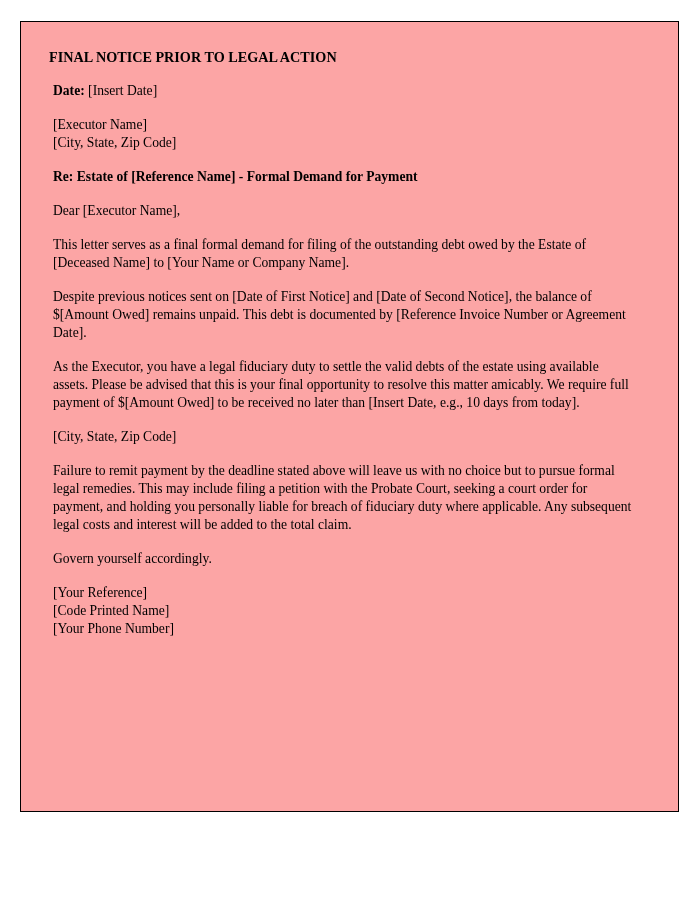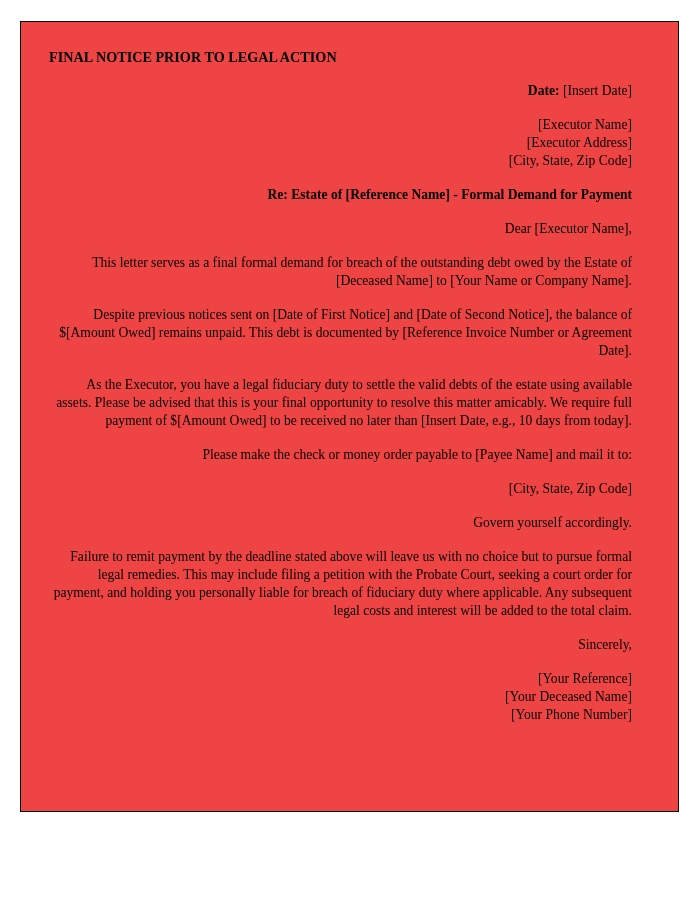--- a/index.html
+++ b/index.html
@@ -13,35 +13,34 @@
     .letter {
       position: absolute;
       left: 20px;
       top: 21px;
       width: 659px;
       height: 791px;
       box-sizing: border-box;
       border: 1.5px solid #000000;
       padding: 26px 46px 0 28px;
       overflow: hidden;
-      background: #ef4444;
+      background: #fca5a5;
       font-family: "Liberation Serif", serif;
       font-size: 13.6px;
       line-height: 18px;
       color: #000000;
     }
     .letter h1 {
       margin: 0;
       font-size: 14.2px;
       line-height: 18px;
       font-weight: bold;
     }
     .block {
       margin: 16px 0 0 4px;
-      text-align: right;
     }
     .block p {
       margin: 0;
     }
     .bold {
       font-weight: bold;
     }
   </style>
 </head>
 <body>
@@ -52,63 +51,56 @@
 
   <div class="block">
     <p>
       <span class="bold">Date:</span>
       <span>[Insert Date]</span>
     </p>
   </div>
 
   <div class="block">
     <p>[Executor Name]</p>
-    <p>[Executor Address]</p>
     <p>[City, State, Zip Code]</p>
   </div>
 
   <div class="block">
     <p class="bold">Re: Estate of [Reference Name] - Formal Demand for Payment</p>
   </div>
 
   <div class="block">
     <p>Dear [Executor Name],</p>
   </div>
 
   <div class="block">
-    <p>This letter serves as a final formal demand for breach of the outstanding debt owed by the Estate of [Deceased Name] to [Your Name or Company Name].</p>
+    <p>This letter serves as a final formal demand for filing of the outstanding debt owed by the Estate of [Deceased Name] to [Your Name or Company Name].</p>
   </div>
 
   <div class="block">
     <p>Despite previous notices sent on [Date of First Notice] and [Date of Second Notice], the balance of $[Amount Owed] remains unpaid. This debt is documented by [Reference Invoice Number or Agreement Date].</p>
   </div>
 
   <div class="block">
     <p>As the Executor, you have a legal fiduciary duty to settle the valid debts of the estate using available assets. Please be advised that this is your final opportunity to resolve this matter amicably. We require full payment of $[Amount Owed] to be received no later than [Insert Date, e.g., 10 days from today].</p>
   </div>
 
-  <div class="block">
-    <p>Please make the check or money order payable to [Payee Name] and mail it to:</p>
-  </div>
 
   <div class="block">
     <p>[City, State, Zip Code]</p>
-  </div>
-
-  <div class="block">
-    <p>Govern yourself accordingly.</p>
   </div>
 
   <div class="block">
     <p>Failure to remit payment by the deadline stated above will leave us with no choice but to pursue formal legal remedies. This may include filing a petition with the Probate Court, seeking a court order for payment, and holding you personally liable for breach of fiduciary duty where applicable. Any subsequent legal costs and interest will be added to the total claim.</p>
   </div>
 
   <div class="block">
-    <p>Sincerely,</p>
+    <p>Govern yourself accordingly.</p>
   </div>
+
 
   <div class="block">
     <p>[Your Reference]</p>
-    <p>[Your Deceased Name]</p>
+    <p>[Code Printed Name]</p>
     <p>[Your Phone Number]</p>
   </div>
 
 </div>
 
 </body></html>

